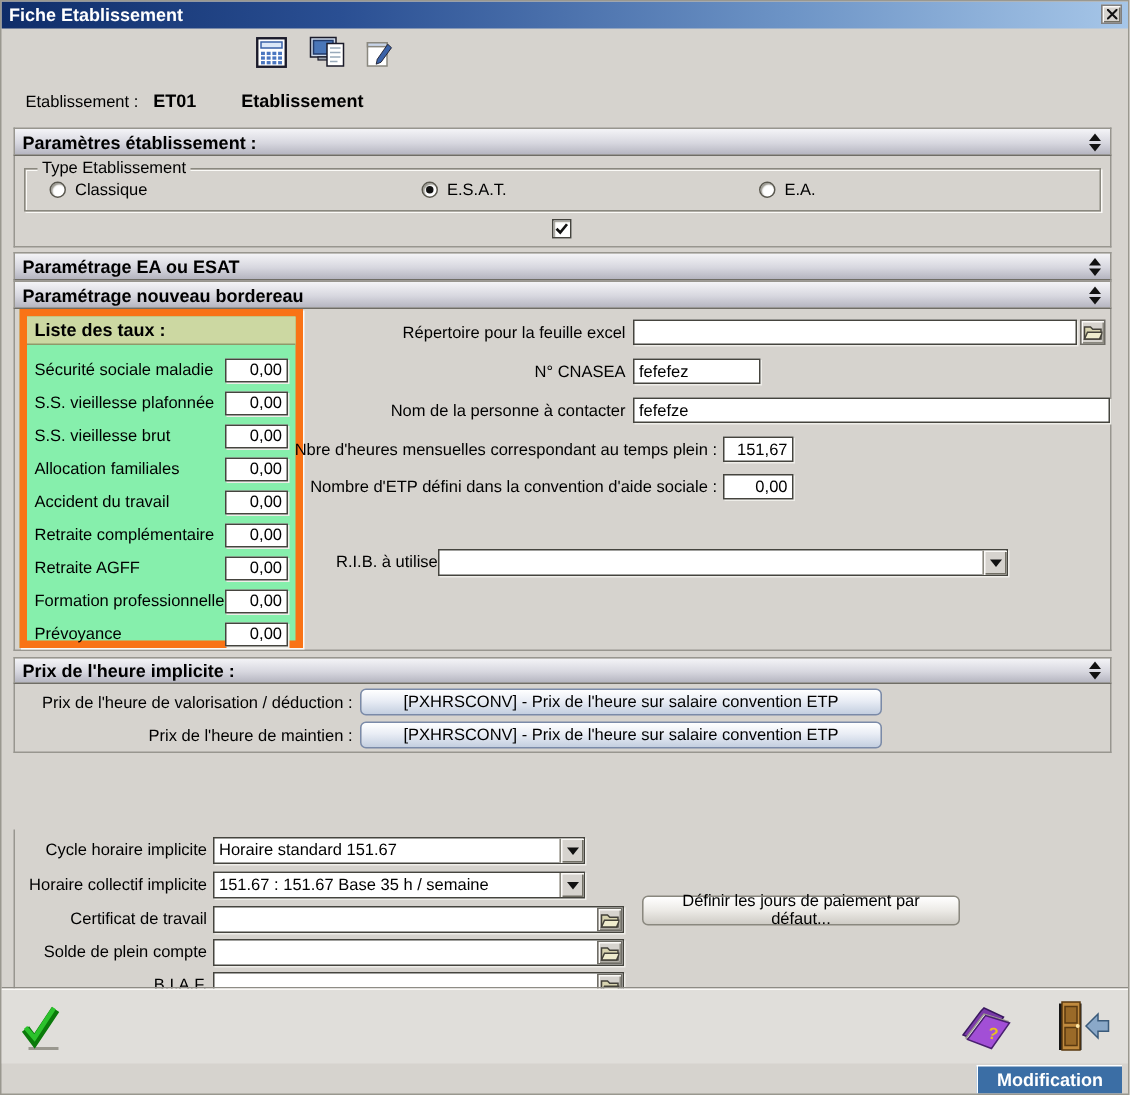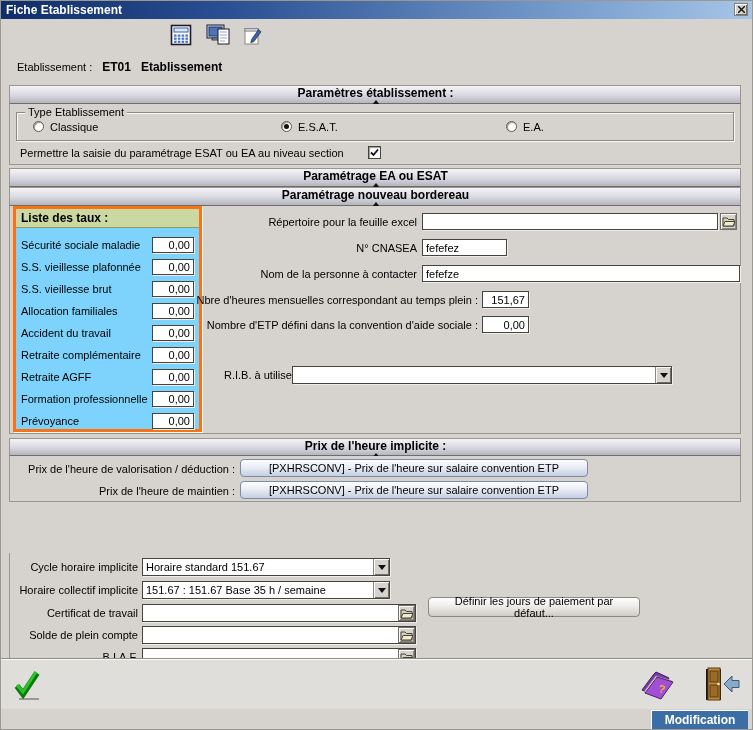--- a/index.html
+++ b/index.html
@@ -11,21 +11,21 @@
   .bold{font-weight:bold;}
 
   
   .titlebar{left:0;top:0;width:100%;height:18px;background:linear-gradient(to right,#0f2d69,#2a4f93 30%,#6d94c6 70%,#a6c6e8);color:#fff;font-weight:bold;font-size:12px;line-height:18px;padding-left:5px;}
   .closebtn{right:4px;top:2px;width:14px;height:13px;background:#d6d3ce;border:1px solid #808080;box-shadow:inset 1px 1px 0 #fbfaf7,inset -1px -1px 0 #716f64;display:flex;align-items:center;justify-content:center;}
 
   
   .toolbtn{width:28px;height:26px;display:flex;align-items:center;justify-content:center;}
 
   
-  .sec-head{height:19px;background:linear-gradient(#f4f4f7,#d7d7df 55%,#b5b5c0);border:1px solid #98968f;border-bottom-color:#6f6d66;display:flex;align-items:center;padding:0 4px 0 5px;font-weight:bold;font-size:12px;flex-direction:column;}
+  .sec-head{height:19px;background:linear-gradient(#f4f4f7,#d7d7df 55%,#b5b5c0);border:1px solid #98968f;border-bottom-color:#6f6d66;display:flex;align-items:center;padding:0 4px 0 5px;font-weight:bold;font-size:12px;}
   .sec-head .spacer{flex:1;}
   .collapser{width:12px;display:block;cursor:pointer;}
   .tri-up{display:block;width:0;height:0;border-left:4px solid transparent;border-right:4px solid transparent;border-bottom:5px solid #111;margin:0 auto 2px;}
   .tri-down{display:block;width:0;height:0;border-left:4px solid transparent;border-right:4px solid transparent;border-top:5px solid #111;margin:0 auto;}
   .sec-body{border:1px solid #98968f;border-top:none;position:absolute;background:#d6d3ce;}
 
   
   .tb-input{background:#fff;border:1px solid #45443e;box-shadow:1px 1px 0 #efeee9;font:11px "Liberation Sans",sans-serif;padding:0 3px;height:17px;}
   .num{text-align:right;}
   .combo{background:#fff;border:1px solid #45443e;box-shadow:1px 1px 0 #efeee9;display:flex;align-items:stretch;height:18px;}
@@ -39,21 +39,21 @@
 
   .groupbox{border:1px solid #8a887f;box-shadow:1px 1px 0 #fbfaf7,inset 1px 1px 0 #fbfaf7;}
   .legend{position:absolute;top:-7px;left:8px;background:#d6d3ce;padding:0 3px;font-size:11px;}
   .radio{position:absolute;width:11px;height:11px;border-radius:50%;background:#fff;border:1px solid #5a584f;box-shadow:inset 1px 1px 1px #9a988f;}
   .radio.checked::after{content:"";position:absolute;left:2px;top:2px;width:5px;height:5px;border-radius:50%;background:#111;}
   .checkbox{width:13px;height:13px;background:#fff;border:1px solid #45443e;box-shadow:inset 1px 1px 1px #9a988f;display:flex;align-items:center;justify-content:center;}
 
   .pill-btn{border:1px solid #7a8aa8;border-radius:4px;background:linear-gradient(#ffffff,#e9edf5 45%,#c4cfe0);font-size:11px;display:flex;align-items:center;justify-content:center;height:18px;}
   .def-btn{border:1px solid #8a887f;border-radius:4px;background:linear-gradient(#ffffff,#eceae6 50%,#cfccc6);font-size:11px;display:flex;align-items:center;justify-content:center;height:20px;}
 
-  .taux-box{border:3px solid #f97316;box-shadow:1px 1px 0 #fbfaf7;background:#7dd3fc;}
+  .taux-box{border:5px solid #f97316;box-shadow:1px 1px 0 #fbfaf7;background:#86efac;}
   .taux-head{background:#ccd8a2;border-bottom:1px solid #8f9a6a;font-weight:bold;font-size:12px;padding:2px 5px;height:19px;}
   .taux-rows{display:flex;flex-direction:column;gap:5px;padding:8px 5px 0 5px;}
   .taux-row{display:flex;justify-content:space-between;align-items:center;height:17px;}
   .taux-row input{width:42px;height:16px;}
 
   .groove{left:0;width:100%;height:2px;border-top:1px solid #8e8c85;border-bottom:1px solid #fbfaf7;}
   .bottombar{left:0;width:100%;background:#e0deda;}
   .statusbar{background:#3b6ea5;border-left:1px solid #fff;border-top:1px solid #fff;color:#fff;font-weight:bold;font-size:12px;display:flex;align-items:center;justify-content:center;}
 </style>
 </head>
@@ -103,42 +103,41 @@
     <svg width="18" height="20" viewBox="0 0 18 20">
       <rect x="1" y="2.5" width="13" height="15.5" fill="#fff" stroke="#8a887f"></rect>
       <rect x="1" y="2.5" width="13" height="2.6" fill="#c8d4e8" stroke="#8a887f"></rect>
       <polygon points="7.5,13.5 14.5,3.5 17,5.8 10,15.5 6.8,16.8" fill="#3a62a8" stroke="#1b1b2a" stroke-width="0.6"></polygon>
     </svg>
   </div>
 
   <div class="abs" style="left:16px;top:59px;display:flex;gap:10px;align-items:baseline;">
     <span class="lbl">Etablissement :</span>
     <span class="lbl bold" style="font-size:12px;">ET01</span>
-    <span class="lbl bold" style="font-size:12px;">Etablissement</span>
+    <span class="lbl bold" style="font-size:12px;margin-left:20px;">Etablissement</span>
   </div>
 
   <div class="abs sec-head" style="left:8px;top:84px;width:732px;">
     <span>Paramètres établissement :</span>
     <span class="spacer"></span>
     <span class="collapser">
         <i class="tri-up"></i>
         <i class="tri-down"></i>
       </span>
   </div>
   <div class="sec-body" style="left:8px;top:103px;width:732px;height:61px;">
     <div class="abs groupbox" style="left:6px;top:8px;width:718px;height:29px;">
       <span class="legend">Type Etablissement</span>
       <span class="radio" style="left:16px;top:8px;"></span>
       <span class="lbl abs" style="left:33px;top:8px;">Classique</span>
       <span class="radio checked" style="left:264px;top:8px;"></span>
       <span class="lbl abs" style="left:281px;top:8px;">E.S.A.T.</span>
       <span class="radio" style="left:489px;top:8px;"></span>
       <span class="lbl abs" style="left:506px;top:8px;">E.A.</span>
     </div>
-    <span class="lbl abs" style="left:10px;top:43px;">Permettre la saisie du paramétrage ESAT ou EA au niveau section</span>
     <span class="checkbox abs" style="left:358px;top:42px;">
       <svg width="9" height="9" viewBox="0 0 9 9">
           <path d="M1 4.5 L3.5 7 L8 1.5" fill="none" stroke="#111" stroke-width="1.8"></path>
         </svg>
     </span>
   </div>
 
   <div class="abs sec-head" style="left:8px;top:167px;width:732px;">
     <span>Paramétrage EA ou ESAT</span>
     <span class="spacer"></span>

